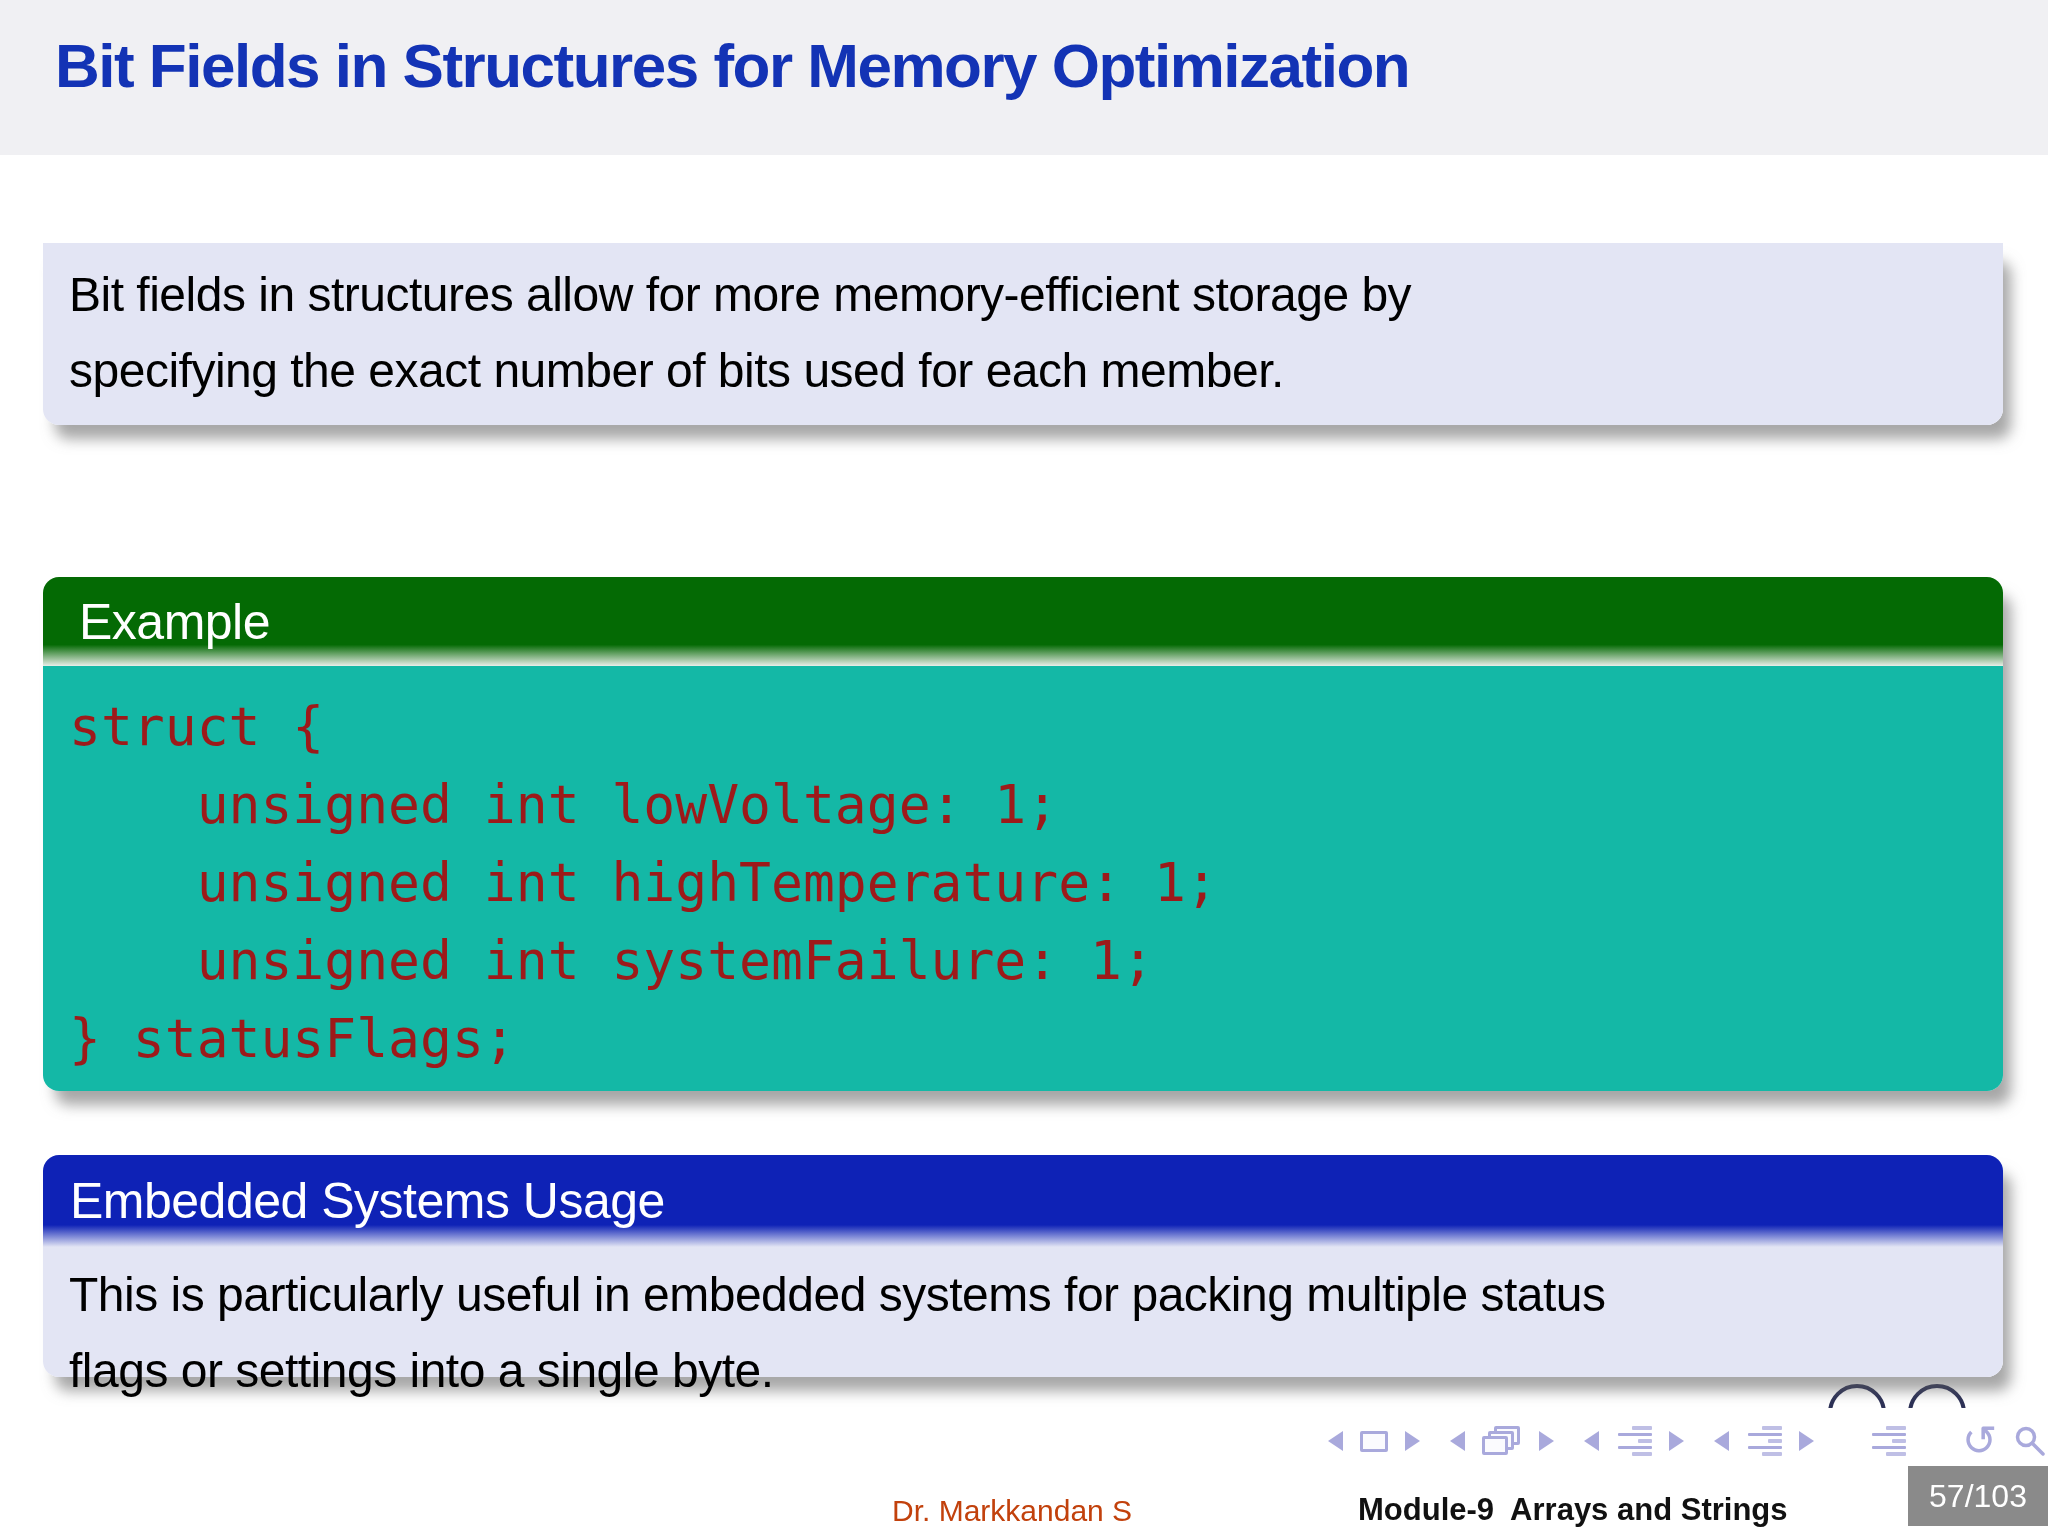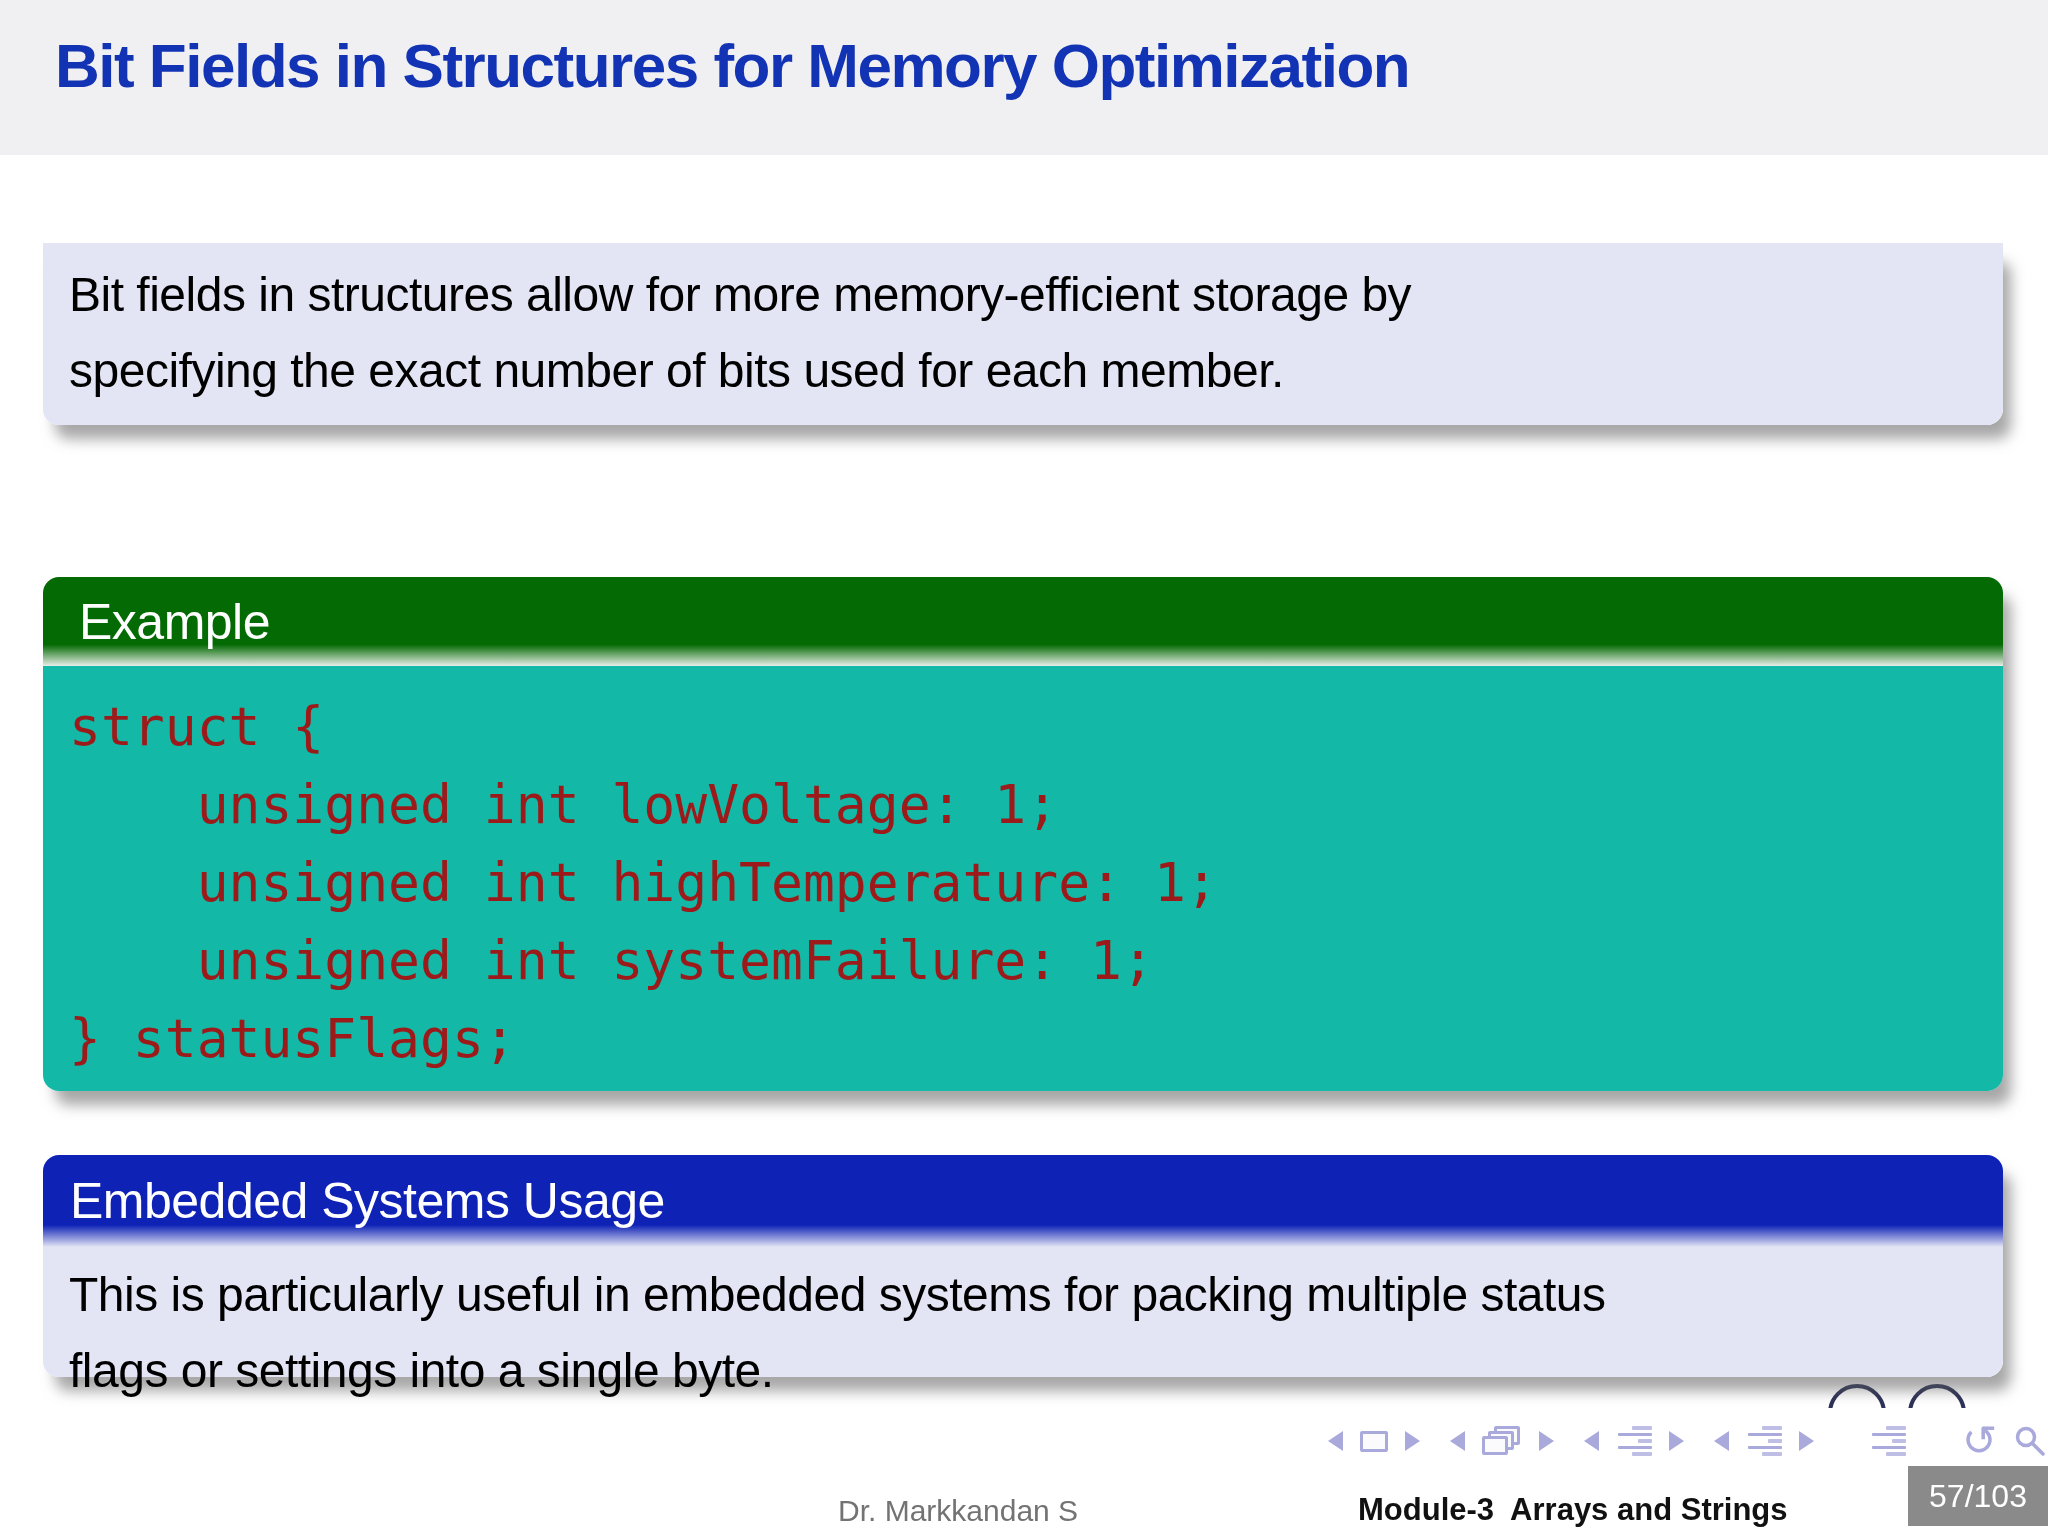--- a/index.html
+++ b/index.html
@@ -64,21 +64,21 @@
   .navstack i:nth-child(2){left:6px;top:5px;}
   .navstack i:nth-child(3){left:0;top:10px;}
   .navlist{display:flex;flex-direction:column;align-items:flex-end;justify-content:center;width:36px;height:30px;gap:3px;}
   .navlist i{display:block;height:4px;background:#a9a9dc;border-radius:1px;}
   .navlist i.w1{width:20px;opacity:.75;}
   .navlist i.w2{width:34px;}
   .navlist i.w3{width:14px;opacity:.75;}
   .navglyph{font-family:"DejaVu Sans",sans-serif;font-size:42px;color:#a9a9dc;line-height:30px;}
   .navsearch{display:block;}
   
-  .footer-author{position:absolute;left:838px;top:1494px;font-size:30px;color:#737373;}
+  .footer-author{position:absolute;left:892px;top:1494px;font-size:30px;color:#c2410c;}
   .footer-module{position:absolute;left:1358px;top:1492px;font-size:31px;font-weight:bold;color:#111;white-space:pre;}
   .footer-pagebox{
     position:absolute;left:1908px;top:1466px;width:140px;height:60px;background:#8a8a8a;
     display:flex;align-items:center;justify-content:center;color:#ffffff;font-size:32px;
   }
 </style>
 </head>
 <body>
 
 <div id="slide">
@@ -169,18 +169,18 @@
       <span class="gap-s"></span>
     <svg class="navsearch" width="32" height="32" viewBox="0 0 32 32">
       <circle cx="12" cy="12" r="8.5" fill="none" stroke="#a9a9dc" stroke-width="3.5"></circle>
       <line x1="18.5" y1="18.5" x2="29" y2="29" stroke="#a9a9dc" stroke-width="3.5" stroke-linecap="round"></line>
     </svg>
       <span class="gap-s"></span>
 
   </div>
 
   <div class="footer-author">Dr. Markkandan S</div>
-  <div class="footer-module">Module-3  Arrays and Strings</div>
+  <div class="footer-module">Module-9  Arrays and Strings</div>
   <div class="footer-pagebox">
     <span>57/103</span>
   </div>
 
 </div>
 
 </body></html>

